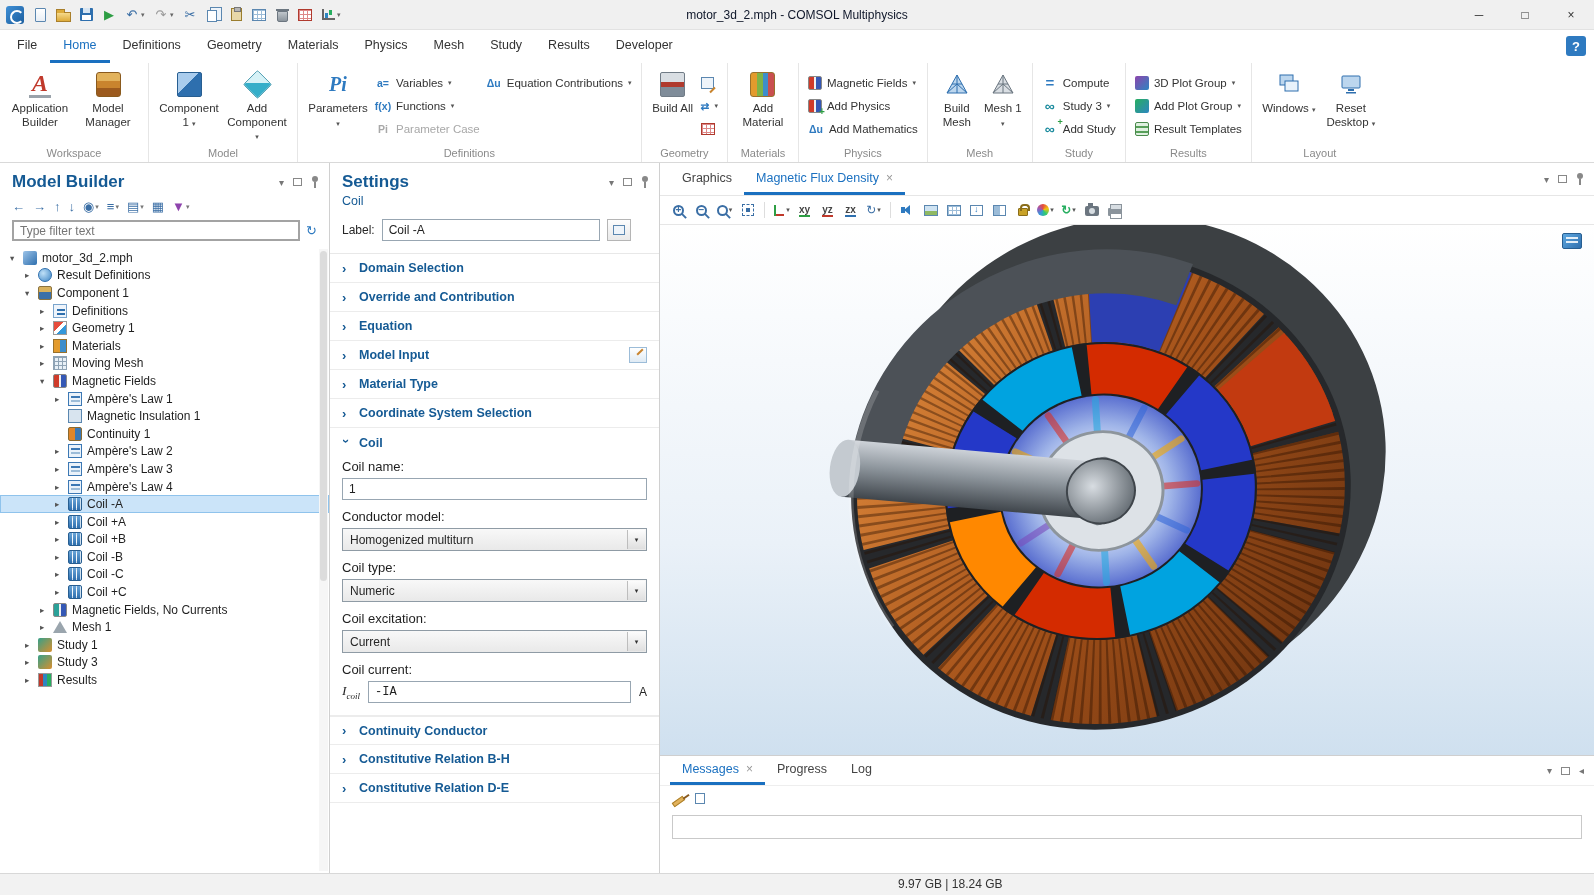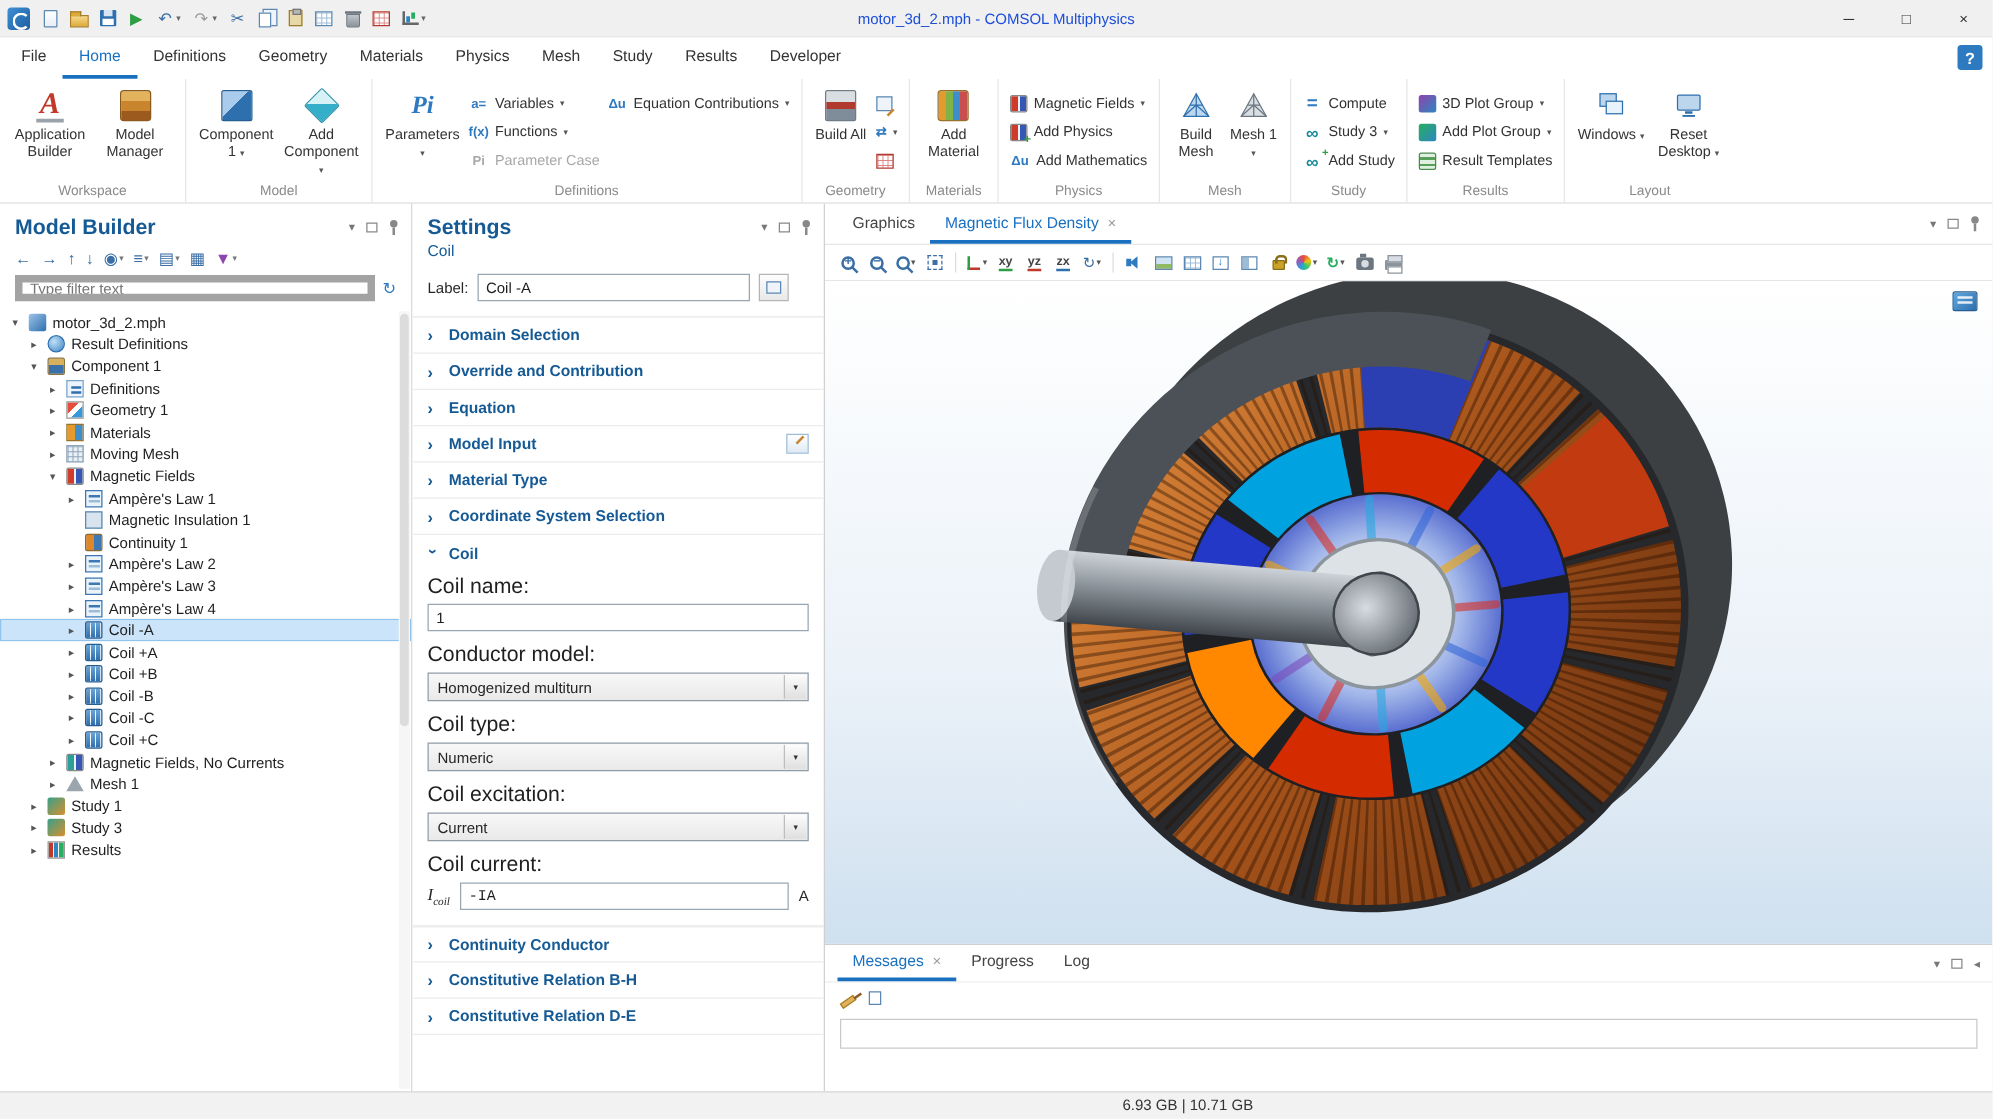--- a/index.html
+++ b/index.html
@@ -8,21 +8,21 @@
 
 
 .titlebar{height:30px;flex:0 0 30px;background:#f0f0f0;display:flex;align-items:center;position:relative;border-bottom:1px solid #e2e2e2;}
 .qat{display:flex;align-items:center;gap:1px;padding-left:6px;position:relative;z-index:2;}
 .qbtn{min-width:22px;height:22px;display:flex;align-items:center;justify-content:center;color:#3a6ea5;font-size:13px;}
 .qbtn.green{color:#2e9e44;}
 .qbtn.gray{color:#9a9a9a;}
 .qdd{font-size:7px;color:#666;margin-left:-3px;width:8px;}
 .logo{width:18px;height:18px;border-radius:3px;background:linear-gradient(135deg,#3f8fd6,#1c5e9e);position:relative;margin-right:4px;}
 .logo::after{content:"";position:absolute;left:4px;top:4px;width:10px;height:10px;border:2px solid #fff;border-radius:50%;border-right-color:transparent;}
-.title{position:absolute;left:0;right:0;text-align:center;font-size:12px;color:#1d4ed8;z-index:1;}
+.title{position:absolute;left:0;right:0;text-align:center;font-size:12px;color:#0f172a;z-index:1;}
 .winbtns{margin-left:auto;display:flex;height:29px;position:relative;z-index:2;}
 .wbtn{width:46px;display:flex;align-items:center;justify-content:center;font-size:12px;color:#333;}
 
 .q-new{width:11px;height:14px;background:linear-gradient(#fff,#e8eef5);border:1px solid #5b87b0;border-radius:1px;}
 .q-open{width:15px;height:10px;background:linear-gradient(#f6d98a,#ddab3a);border:1px solid #a97f2b;position:relative;margin-top:4px;}
 .q-open::before{content:"";position:absolute;top:-4px;left:-1px;width:7px;height:3px;background:#ddab3a;border:1px solid #a97f2b;border-bottom:none;}
 .q-save{width:13px;height:13px;background:#2e6fae;border-radius:1px;position:relative;}
 .q-save::before{content:"";position:absolute;left:3px;top:0;width:7px;height:5px;background:#d7e5f2;}
 .q-save::after{content:"";position:absolute;left:2px;bottom:1px;width:9px;height:5px;background:#fff;}
 .q-copy{width:10px;height:12px;background:#fff;border:1px solid #5b87b0;position:relative;margin:2px 3px 0 0;}
@@ -81,21 +81,21 @@
 .phicons{margin-left:auto;display:flex;gap:9px;color:#777;font-size:10px;align-items:center;}
 .pin{width:8px;height:13px;position:relative;display:inline-block;}
 .pin::before{content:"";position:absolute;top:0;left:1px;width:6px;height:6px;background:#888;border-radius:50%;}
 .pin::after{content:"";position:absolute;top:6px;left:3px;width:2px;height:6px;background:#888;}
 .floatico{width:9px;height:8px;border:1px solid #888;display:inline-block;}
 
 .mb-toolbar{display:flex;align-items:center;gap:8px;padding:5px 12px 4px;color:#3a6ea5;font-size:13px;}
 .mbt{display:flex;align-items:center;gap:1px;}
 .mbt .dd{color:#777;}
 .filter-row{display:flex;align-items:center;gap:6px;padding:2px 12px 6px;}
-.filter-input{flex:1;height:21px;border:6px solid #a3a3a3;padding:0 6px;font-size:12px;color:#4c1d95;font-family:inherit;background:#fff;}
+.filter-input{flex:1;height:21px;border:2px solid #a3a3a3;padding:0 6px;font-size:12px;color:#4c1d95;font-family:inherit;background:#fff;}
 .refr{color:#2e7ac0;font-size:13px;}
 
 .tree{flex:1;position:relative;overflow:hidden;padding-top:2px;}
 .trow{display:flex;align-items:center;height:17.6px;padding-left:calc(10px + var(--lv)*15px);white-space:nowrap;}
 .trow.sel{background:#cbe4f9;box-shadow:inset 0 0 0 1px #8fc3ec;}
 .tchev{width:13px;flex:0 0 13px;font-size:8.5px;color:#555;}
 .ticon{width:14px;height:14px;margin-right:5px;flex:0 0 14px;position:relative;}
 .tlabel{font-size:12px;color:#1f1f1f;}
 .tscroll{position:absolute;right:1px;top:2px;bottom:2px;width:9px;background:#f6f6f6;}
 .tthumb{position:absolute;top:2px;left:1px;right:1px;height:330px;background:#dcdcdc;border-radius:4px;}
@@ -130,21 +130,21 @@
 .rename-btn{width:24px;height:22px;border:1px solid #b5b5b5;background:linear-gradient(#fdfdfd,#e9e9e9);display:flex;align-items:center;justify-content:center;}
 .rename-btn i{width:12px;height:10px;border:1px solid #5b87b0;background:#eef4fa;display:block;}
 .sections{flex:1;overflow:hidden;border-top:1px solid #e8e8e8;}
 .sec{display:flex;align-items:center;gap:8px;height:29px;padding:0 12px;border-bottom:1px solid #ececec;}
 .sec-chev{color:#155a94;font-size:13px;width:9px;display:inline-block;font-weight:bold;}
 .sec-chev.open{transform:rotate(90deg) translateX(1px);}
 .sec-label{color:#155a94;font-weight:bold;font-size:12.5px;}
 .sec .right-ico{margin-left:auto;width:18px;height:16px;border:1px solid #9cbcd8;background:linear-gradient(#fff,#dfeaf4);position:relative;}
 .sec .right-ico::after{content:"";position:absolute;right:2px;top:3px;width:8px;height:2px;background:#c9842e;transform:rotate(-45deg);}
 .secbody{padding:0 12px 12px;border-bottom:1px solid #ececec;}
-.fld-label{margin:9px 0 4px;font-size:17px;color:#1f1f1f;}
+.fld-label{margin:9px 0 4px;font-size:13px;color:#1f1f1f;}
 .wfull{width:100%;}
 .combo{position:relative;height:23px;border:1px solid #8f9ba5;background:linear-gradient(#f8f8f8,#e9e9e9);display:flex;align-items:center;padding:0 24px 0 7px;font-size:12px;}
 .combo-arrow{position:absolute;right:1px;top:1px;bottom:1px;width:18px;background:linear-gradient(#fcfcfc,#dfdfdf);border-left:1px solid #bdbdbd;display:flex;align-items:center;justify-content:center;font-size:7px;color:#333;}
 .cur-row{display:flex;align-items:center;gap:8px;}
 .sym{font-style:italic;font-family:"Liberation Serif",serif;font-size:13.5px;flex:0 0 auto;}
 .sym sub{font-size:9px;}
 .grow{flex:1;font-family:Liberation Mono, monospace;}
 
 
 .right-col{flex:1;display:flex;flex-direction:column;min-width:0;background:#fff;}
@@ -925,16 +925,16 @@
         <div class="msg-toolbar">
           <span><i class="brush"></i></span>
           <span><i class="copy2"></i></span>
         </div>
         <input class="msg-input" style="">
       </div>
     </div>
   </div>
 
   <div class="statusbar">
-    <span class="mem">6.93 GB | 10.71 GB</span>
+    <span class="mem">9.97 GB | 18.24 GB</span>
   </div>
 
 </div>
 
 </body></html>

